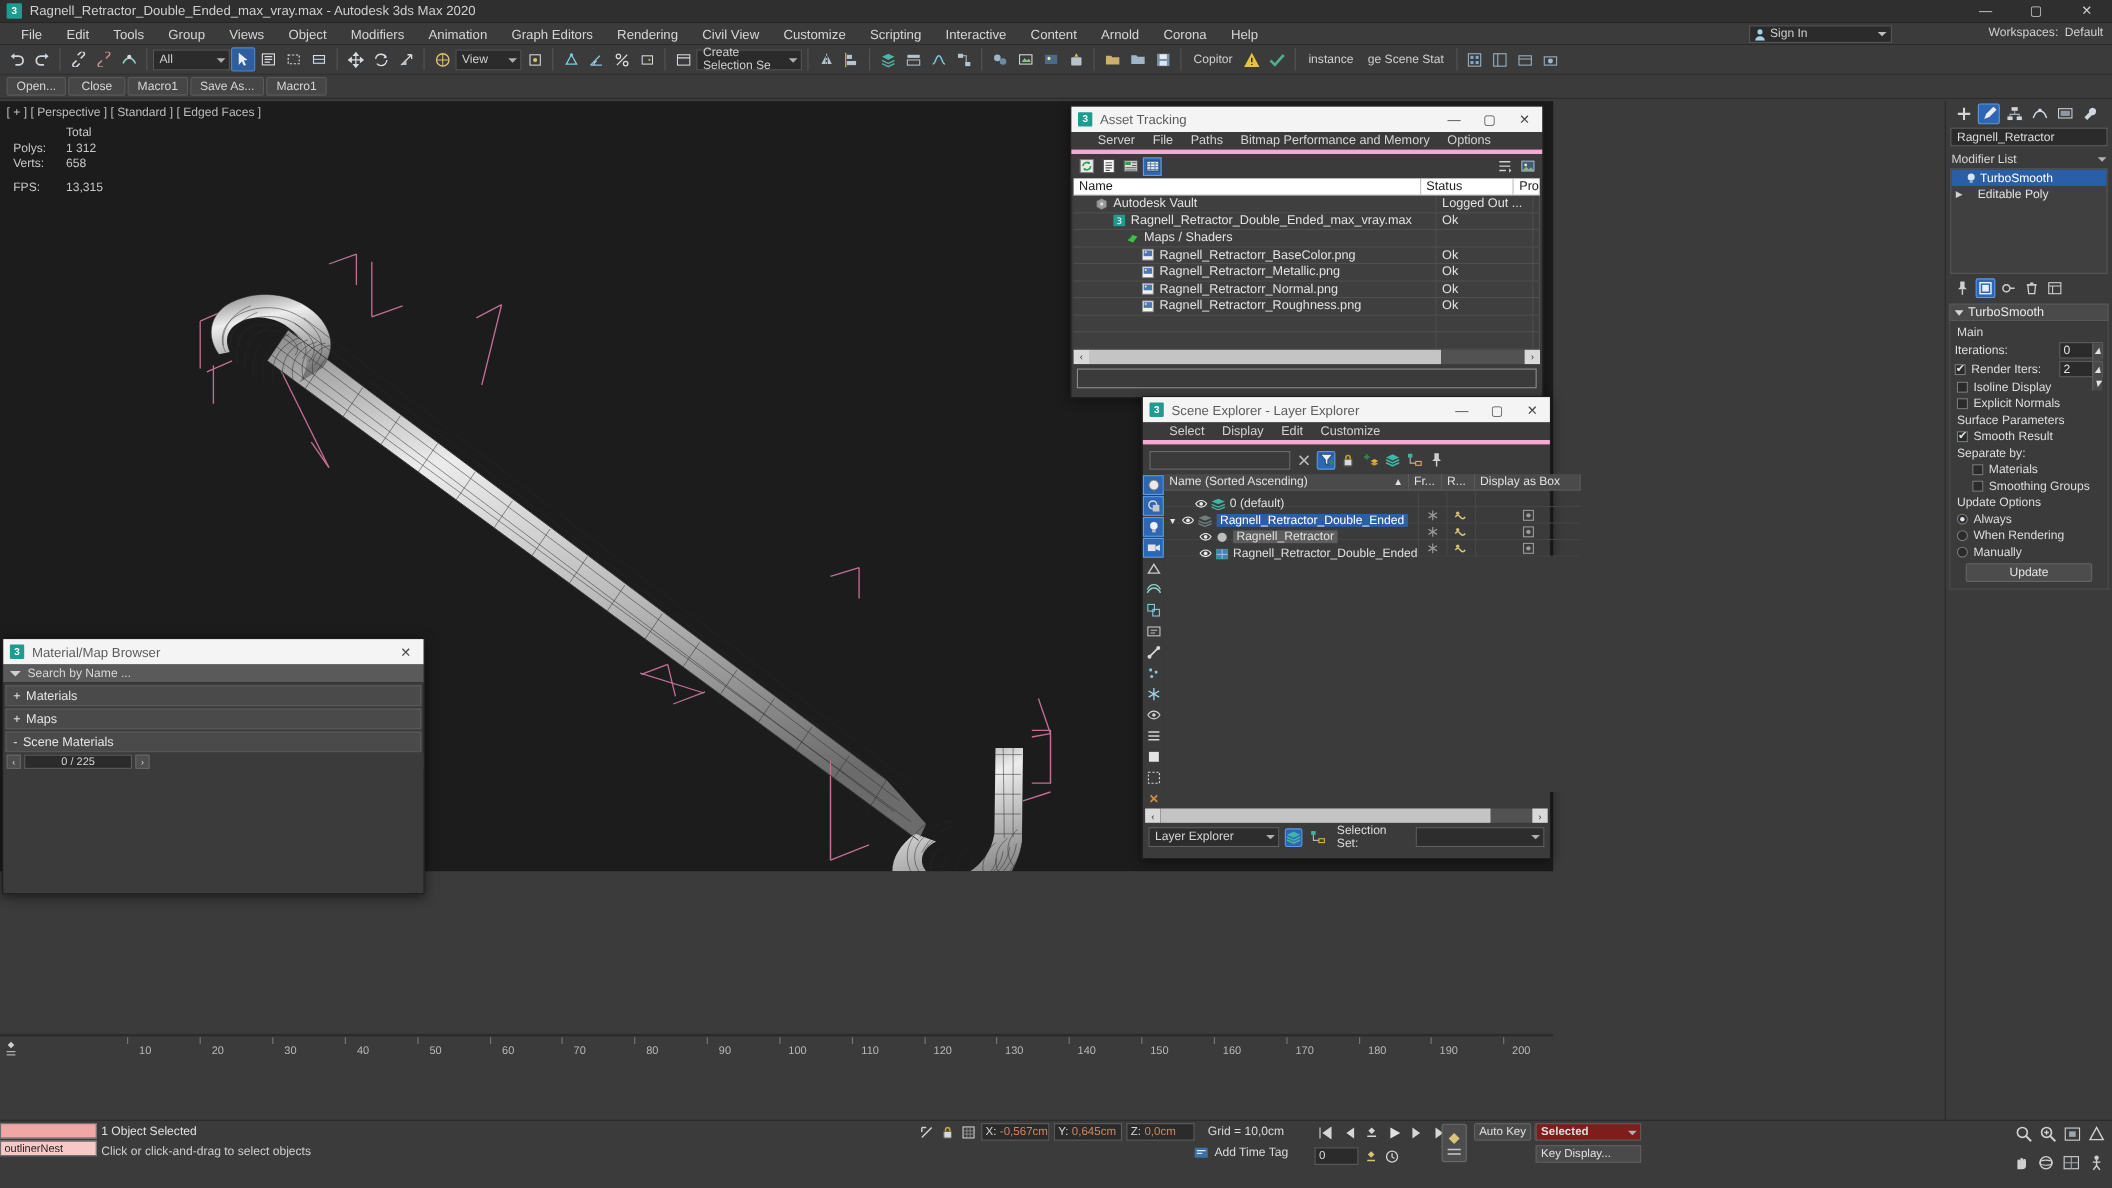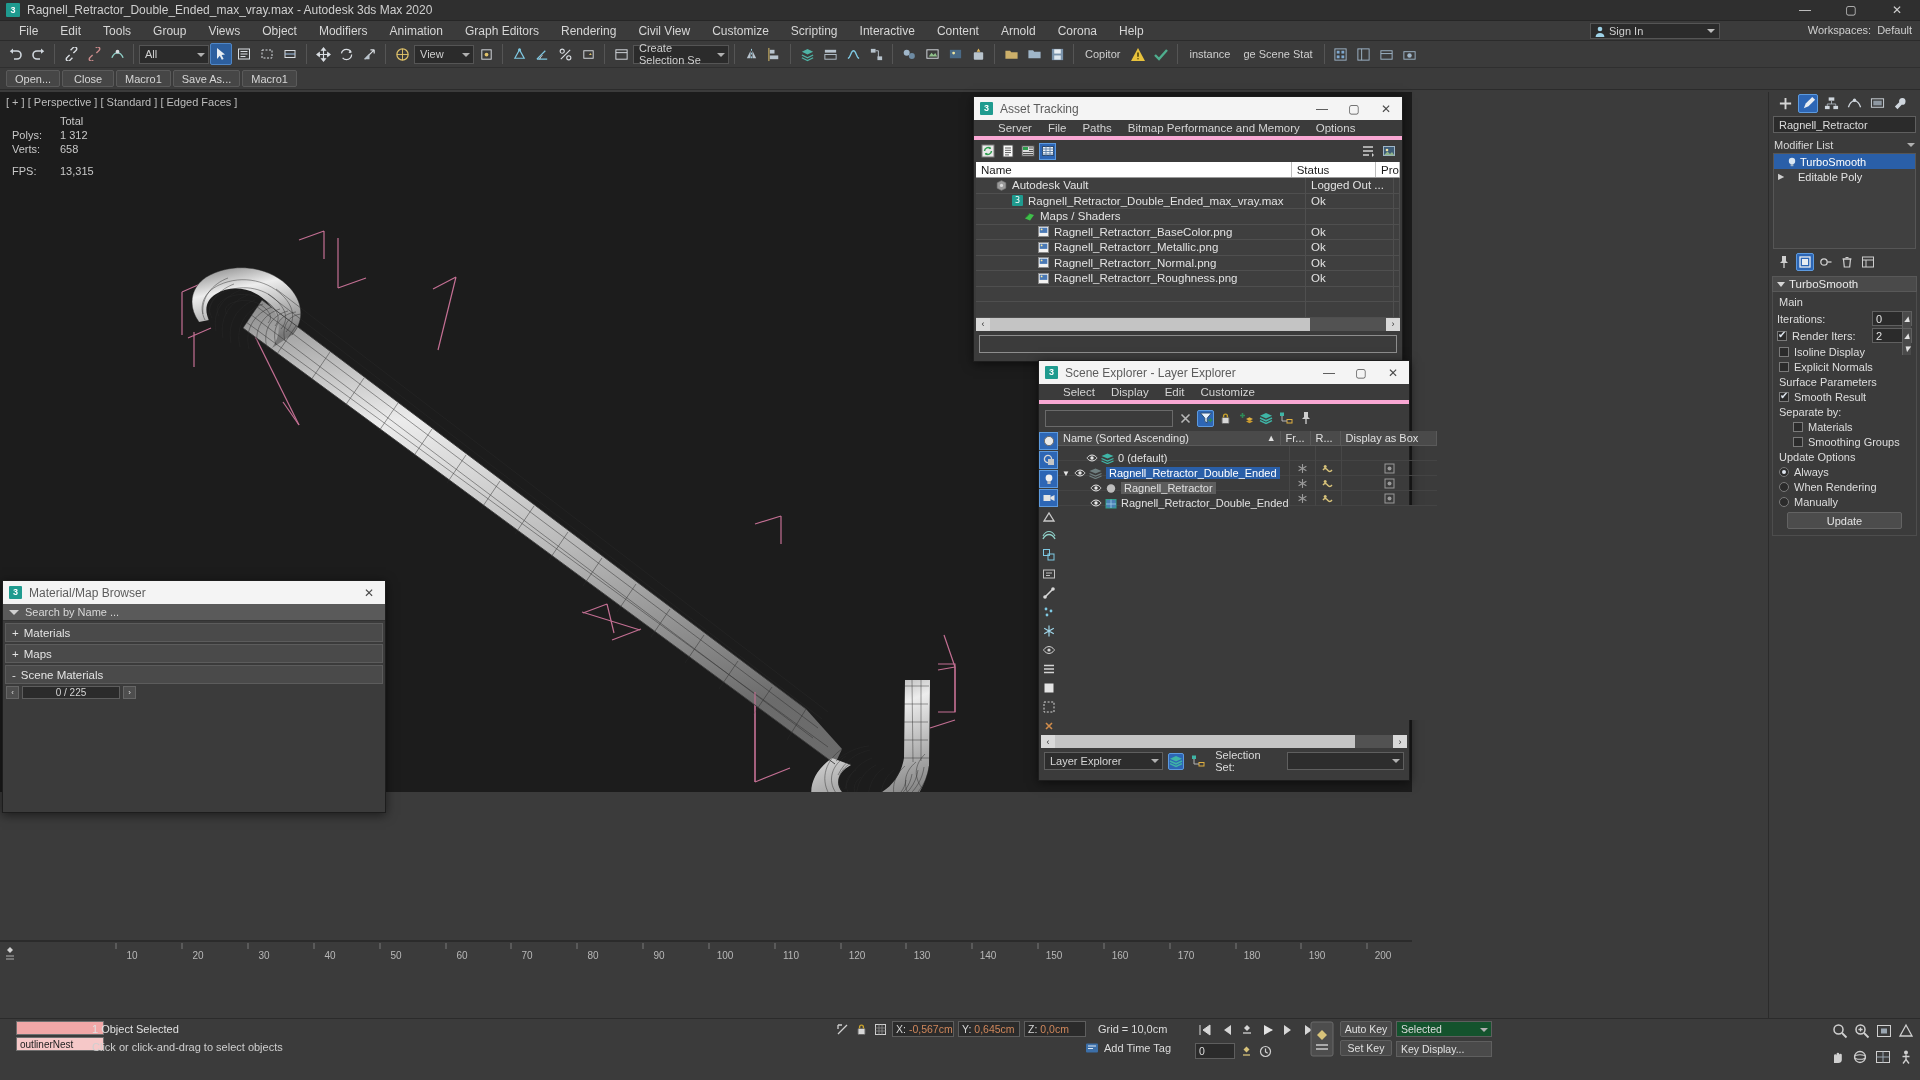--- a/index.html
+++ b/index.html
@@ -192,37 +192,37 @@
   .btn-wide { height:17px;margin:4px 10px 2px;background:#4c4c4c;border:1px solid #636363;display:flex;align-items:center;justify-content:center;font-size:11px;color:#e4e4e4;border-radius:2px;}
 
   
   .trackbar { position:absolute;left:0;bottom:114px;width:1412px;height:26px;background:#3b3b3b;border-top:1px solid #2b2b2b;}
   .tb-ruler { position:absolute;left:0;top:0;width:100%;height:26px;}
   .tb-tick-label { position:absolute;top:9px;font-size:10px;color:#b8b8b8;transform:translateX(-50%);margin-left:16px;}
   .tb-slider { position:absolute;left:2px;top:3px;width:16px;height:20px;display:flex;align-items:center;justify-content:center;}
 
   
   .statusbar { position:absolute;left:0;bottom:0;width:1920px;height:62px;background:#3b3b3b;border-top:1px solid #2b2b2b;}
-  .mini-listener { position:absolute;left:16px;top:2px;width:88px;height:30px;}
+  .mini-listener { position:absolute;left:0;top:2px;width:88px;height:30px;}
   .ml-row { height:14px;background:#f2a7a7;border:1px solid #6e6e6e;margin-bottom:2px;font-size:10px;color:#222;padding-left:3px;display:flex;align-items:center;}
   .ml-row.r2 { background:#f6c8c8; }
   .sb-text1 { position:absolute;left:92px;top:4px;font-size:11px;color:#e0e0e0;}
   .sb-text2 { position:absolute;left:92px;top:22px;font-size:11px;color:#cfcfcf;}
   .sb-coords { position:absolute;left:835px;top:2px;display:flex;align-items:center;gap:4px;}
   .coord { width:62px;height:16px;background:#2b2b2b;border:1px solid #5e5e5e;font-size:10.5px;color:#d0875b;display:flex;align-items:center;padding-left:3px;}
   .coord .ax { color:#d8d8d8;margin-right:3px;}
   .grid-txt { font-size:11px;color:#dcdcdc;margin-left:8px;}
   .sb-addtag { position:absolute;left:1085px;top:22px;font-size:11px;color:#dcdcdc;display:flex;align-items:center;gap:5px;}
   .playrow { position:absolute;left:1195px;top:2px;display:flex;align-items:center;gap:2px;}
   .pbtn { width:19px;height:18px;display:flex;align-items:center;justify-content:center;border:1px solid transparent;border-radius:2px;}
   .keyrow { position:absolute;left:1195px;top:24px;display:flex;align-items:center;gap:3px;}
   .kfield { width:40px;height:16px;background:#2b2b2b;border:1px solid #5e5e5e;font-size:10.5px;color:#ddd;display:flex;align-items:center;padding-left:3px;}
-  .autokey { position:absolute;left:1305px;top:2px;display:flex;flex-direction:column;gap:3px;}
+  .autokey { position:absolute;left:1305px;top:2px;display:flex;flex-direction:row;gap:3px;}
   .akbtn { height:16px;width:52px;background:#4a4a4a;border:1px solid #5f5f5f;font-size:10.5px;color:#e0e0e0;display:flex;align-items:center;justify-content:center;border-radius:2px;}
-  .selcombo { position:absolute;left:1362px;top:2px;width:96px;height:16px;background:#14532d;border:1px solid #5e5e5e;font-size:10.5px;color:#ddd;display:flex;align-items:center;padding-left:4px;position:absolute;}
+  .selcombo { position:absolute;left:1362px;top:2px;width:96px;height:16px;background:#7f1d1d;border:1px solid #5e5e5e;font-size:10.5px;color:#ddd;display:flex;align-items:center;padding-left:4px;position:absolute;font-weight:bold;}
   .selcombo .caret{position:absolute;right:3px;top:6px;border-left:4px solid transparent;border-right:4px solid transparent;border-top:4px solid #b0b0b0;}
   .keyfilters { position:absolute;left:1362px;top:22px;width:96px;height:16px;background:#4a4a4a;border:1px solid #5f5f5f;font-size:10.5px;color:#e0e0e0;display:flex;align-items:center;padding-left:4px;}
   .sb-right-icons { position:absolute;right:6px;top:4px;display:flex;gap:6px;align-items:center;}
   .sb-right-icons2 { position:absolute;right:6px;top:30px;display:flex;gap:7px;align-items:center;}
 
   .timeline-strip { position:absolute;left:0;bottom:88px;width:1920px;height:26px;background:#3b3b3b;}
 </style>
 </head>
 <body>
 

